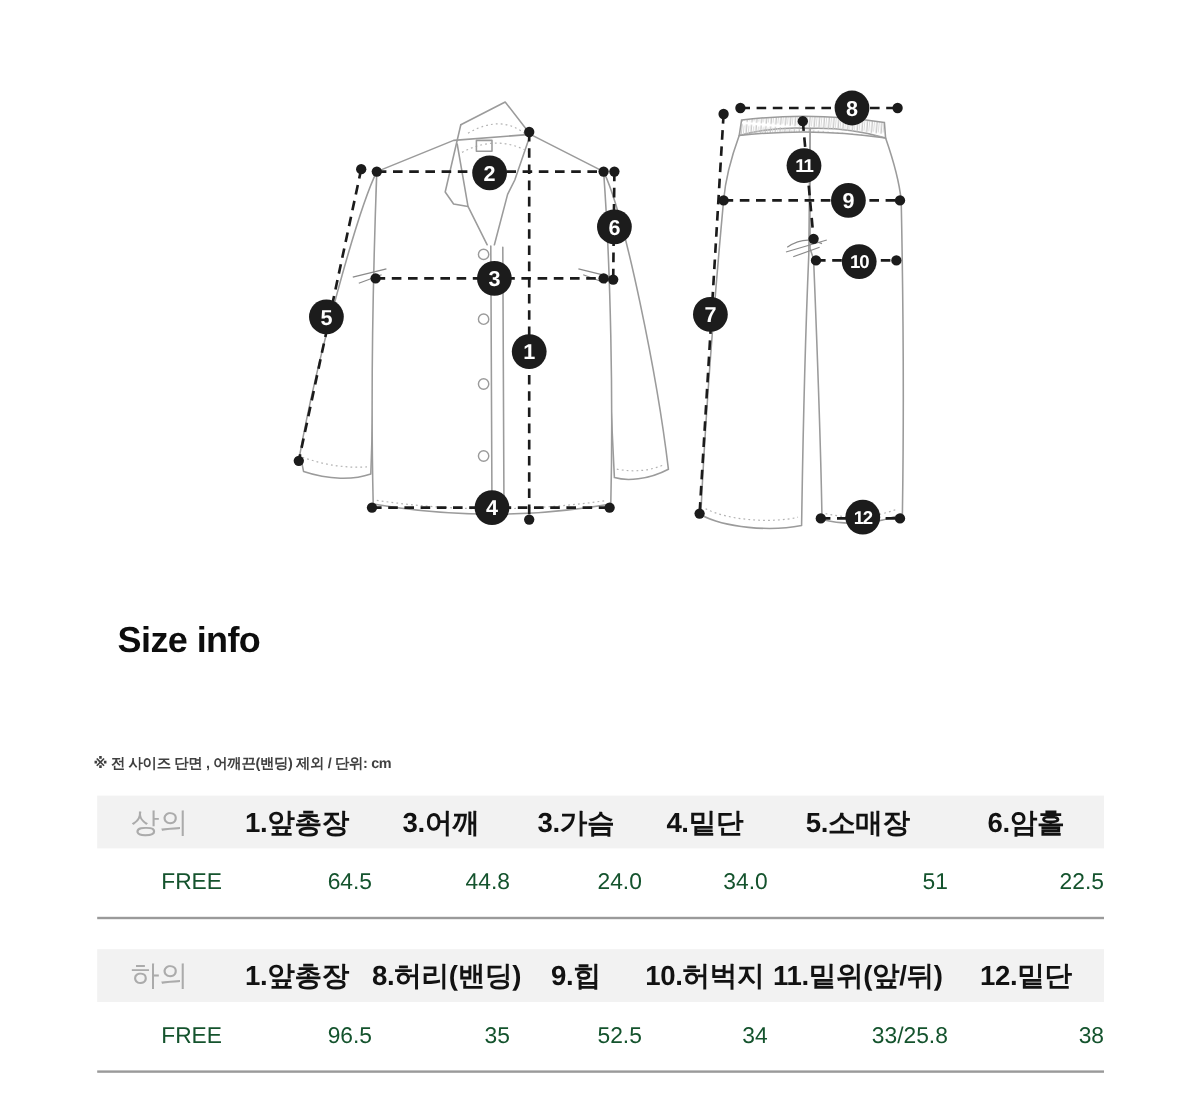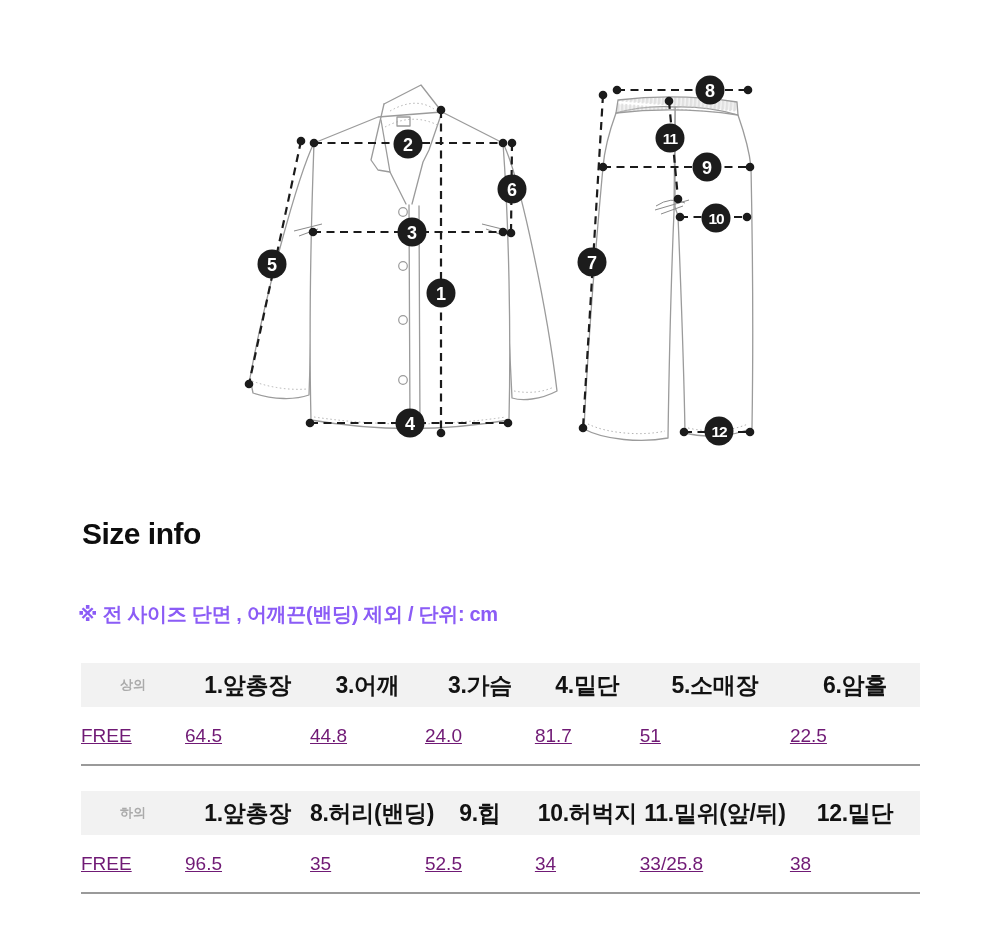--- a/index.html
+++ b/index.html
@@ -3,42 +3,42 @@
 <meta charset="utf-8">
 <style>
   html,body { margin:0; padding:0; }
   body {
     width:1000px; height:926px; position:relative; background:#fff;
     font-family:"Liberation Sans","DejaVu Sans",sans-serif; color:#111;
     overflow:hidden;
   }
   .diagram-wrap { position:absolute; left:0; top:0; width:1000px; height:475px; }
   .size-heading {
-    position:absolute; left:82px; top:517px;
+    position:absolute; left:98px; top:517px;
     font-size:30px; font-weight:700; letter-spacing:-0.5px; line-height:1.1; color:#0d0d0d;
   }
   .size-note {
-    position:absolute; left:78px; top:601px;
-    font-size:20px; font-weight:700; color:#8b5cf6; letter-spacing:-0.3px;
+    position:absolute; left:78px; top:628px;
+    font-size:12px; font-weight:700; color:#404040; letter-spacing:-0.3px;
   }
   .tables-wrap { position:absolute; left:81px; top:663px; width:839px; }
   table.size-table { width:100%; border-collapse:collapse; table-layout:fixed; }
   table.size-table + table.size-table { margin-top:25px; }
   table.size-table thead tr { height:44px; background:#f2f2f2; }
   table.size-table thead th {
     font-size:23px; font-weight:700; color:#121212; text-align:center;
     vertical-align:middle; padding:0; white-space:nowrap; letter-spacing:-0.3px;
   }
   table.size-table thead th.cat {
-    color:#ababab; font-weight:700; font-size:13px; letter-spacing:0;
+    color:#ababab; font-weight:400; font-size:24px; letter-spacing:0;
   }
   table.size-table tbody tr { height:58px; border-bottom:2px solid #9a9a9a; }
   table.size-table tbody td {
-    font-size:19px; font-weight:400; color:#701a75; text-align:left;
-    vertical-align:middle; padding:0; white-space:nowrap;text-decoration:underline;
+    font-size:19px; font-weight:400; color:#14532d; text-align:right;
+    vertical-align:middle; padding:0; white-space:nowrap;
   }
   
   .outline  { fill:#fff; stroke:#9b9b9b; stroke-width:1.3; stroke-linejoin:round; }
   .oline    { fill:none; stroke:#9b9b9b; stroke-width:1.3; stroke-linejoin:round; stroke-linecap:round; }
   .dotted   { fill:none; stroke:#b3b3b3; stroke-width:1; stroke-dasharray:1.5 2.6; }
   .mline    { fill:none; stroke:#1b1b1b; stroke-width:2.2; stroke-dasharray:8 5.5; }
   .mdot     { fill:#1b1b1b; stroke:none; }
   .badge    { fill:#1c1c1c; }
   .badge-num {
     fill:#fff; font-family:"Liberation Sans","DejaVu Sans",sans-serif;
@@ -216,21 +216,21 @@
         <th>5.소매장</th>
         <th>6.암홀</th>
       </tr>
     </thead>
     <tbody>
       <tr>
         <td>FREE</td>
         <td>64.5</td>
         <td>44.8</td>
         <td>24.0</td>
-        <td>81.7</td>
+        <td>34.0</td>
         <td>51</td>
         <td>22.5</td>
       </tr>
     </tbody>
   </table>
 
   <table class="size-table">
     <colgroup>
       <col style="width:12.4%">
         <col style="width:14.9%">

